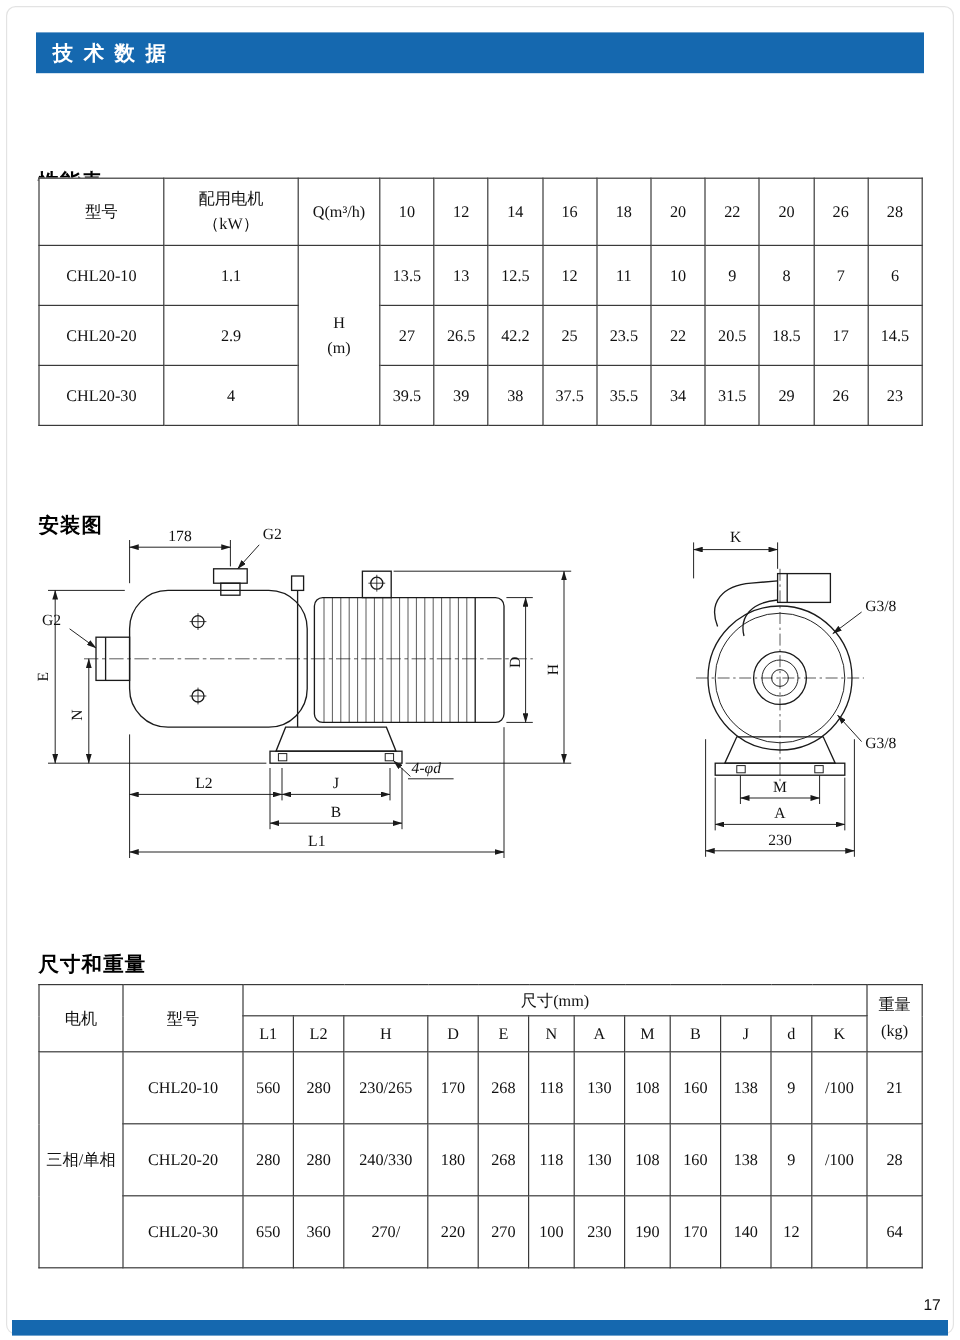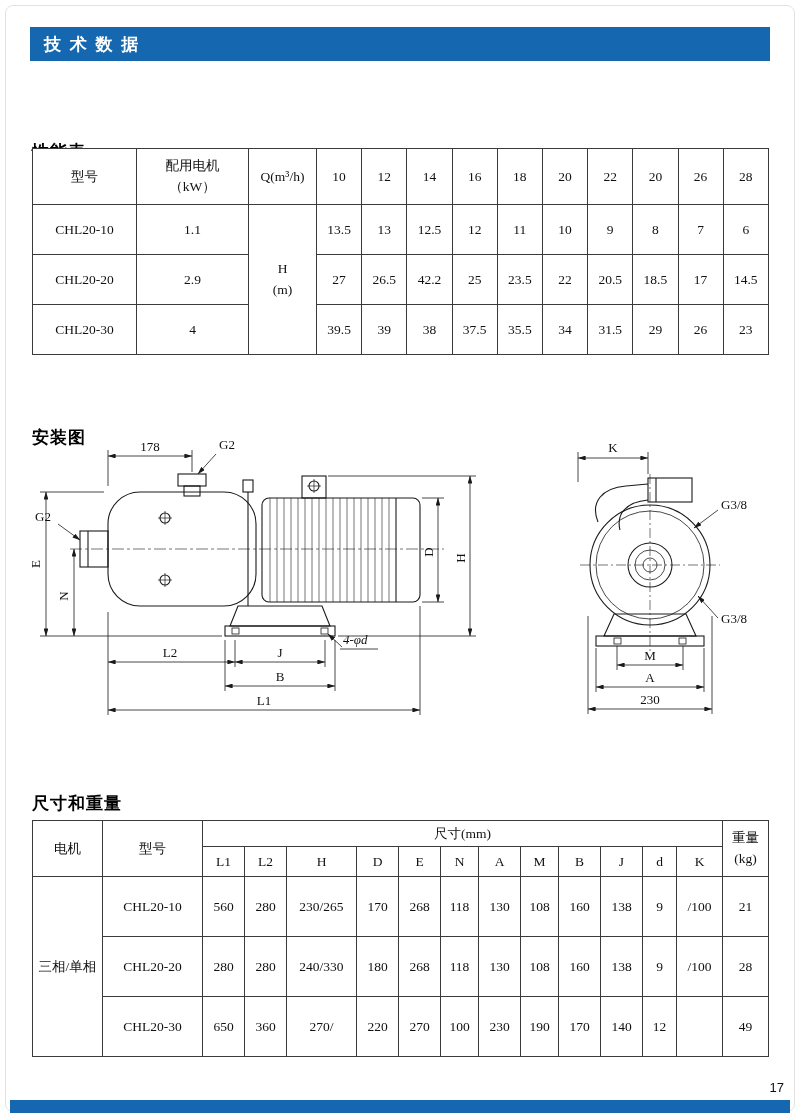--- a/index.html
+++ b/index.html
@@ -325,20 +325,20 @@
         <td>270/</td>
         <td>220</td>
         <td>270</td>
         <td>100</td>
         <td>230</td>
         <td>190</td>
         <td>170</td>
         <td>140</td>
         <td>12</td>
         <td></td>
-        <td>49</td>
+        <td>64</td>
       </tr>
     </tbody>
   </table>
 
   <div class="page-number">17</div>
   <div class="footer-bar"></div>
 </div>
 
 </body></html>

